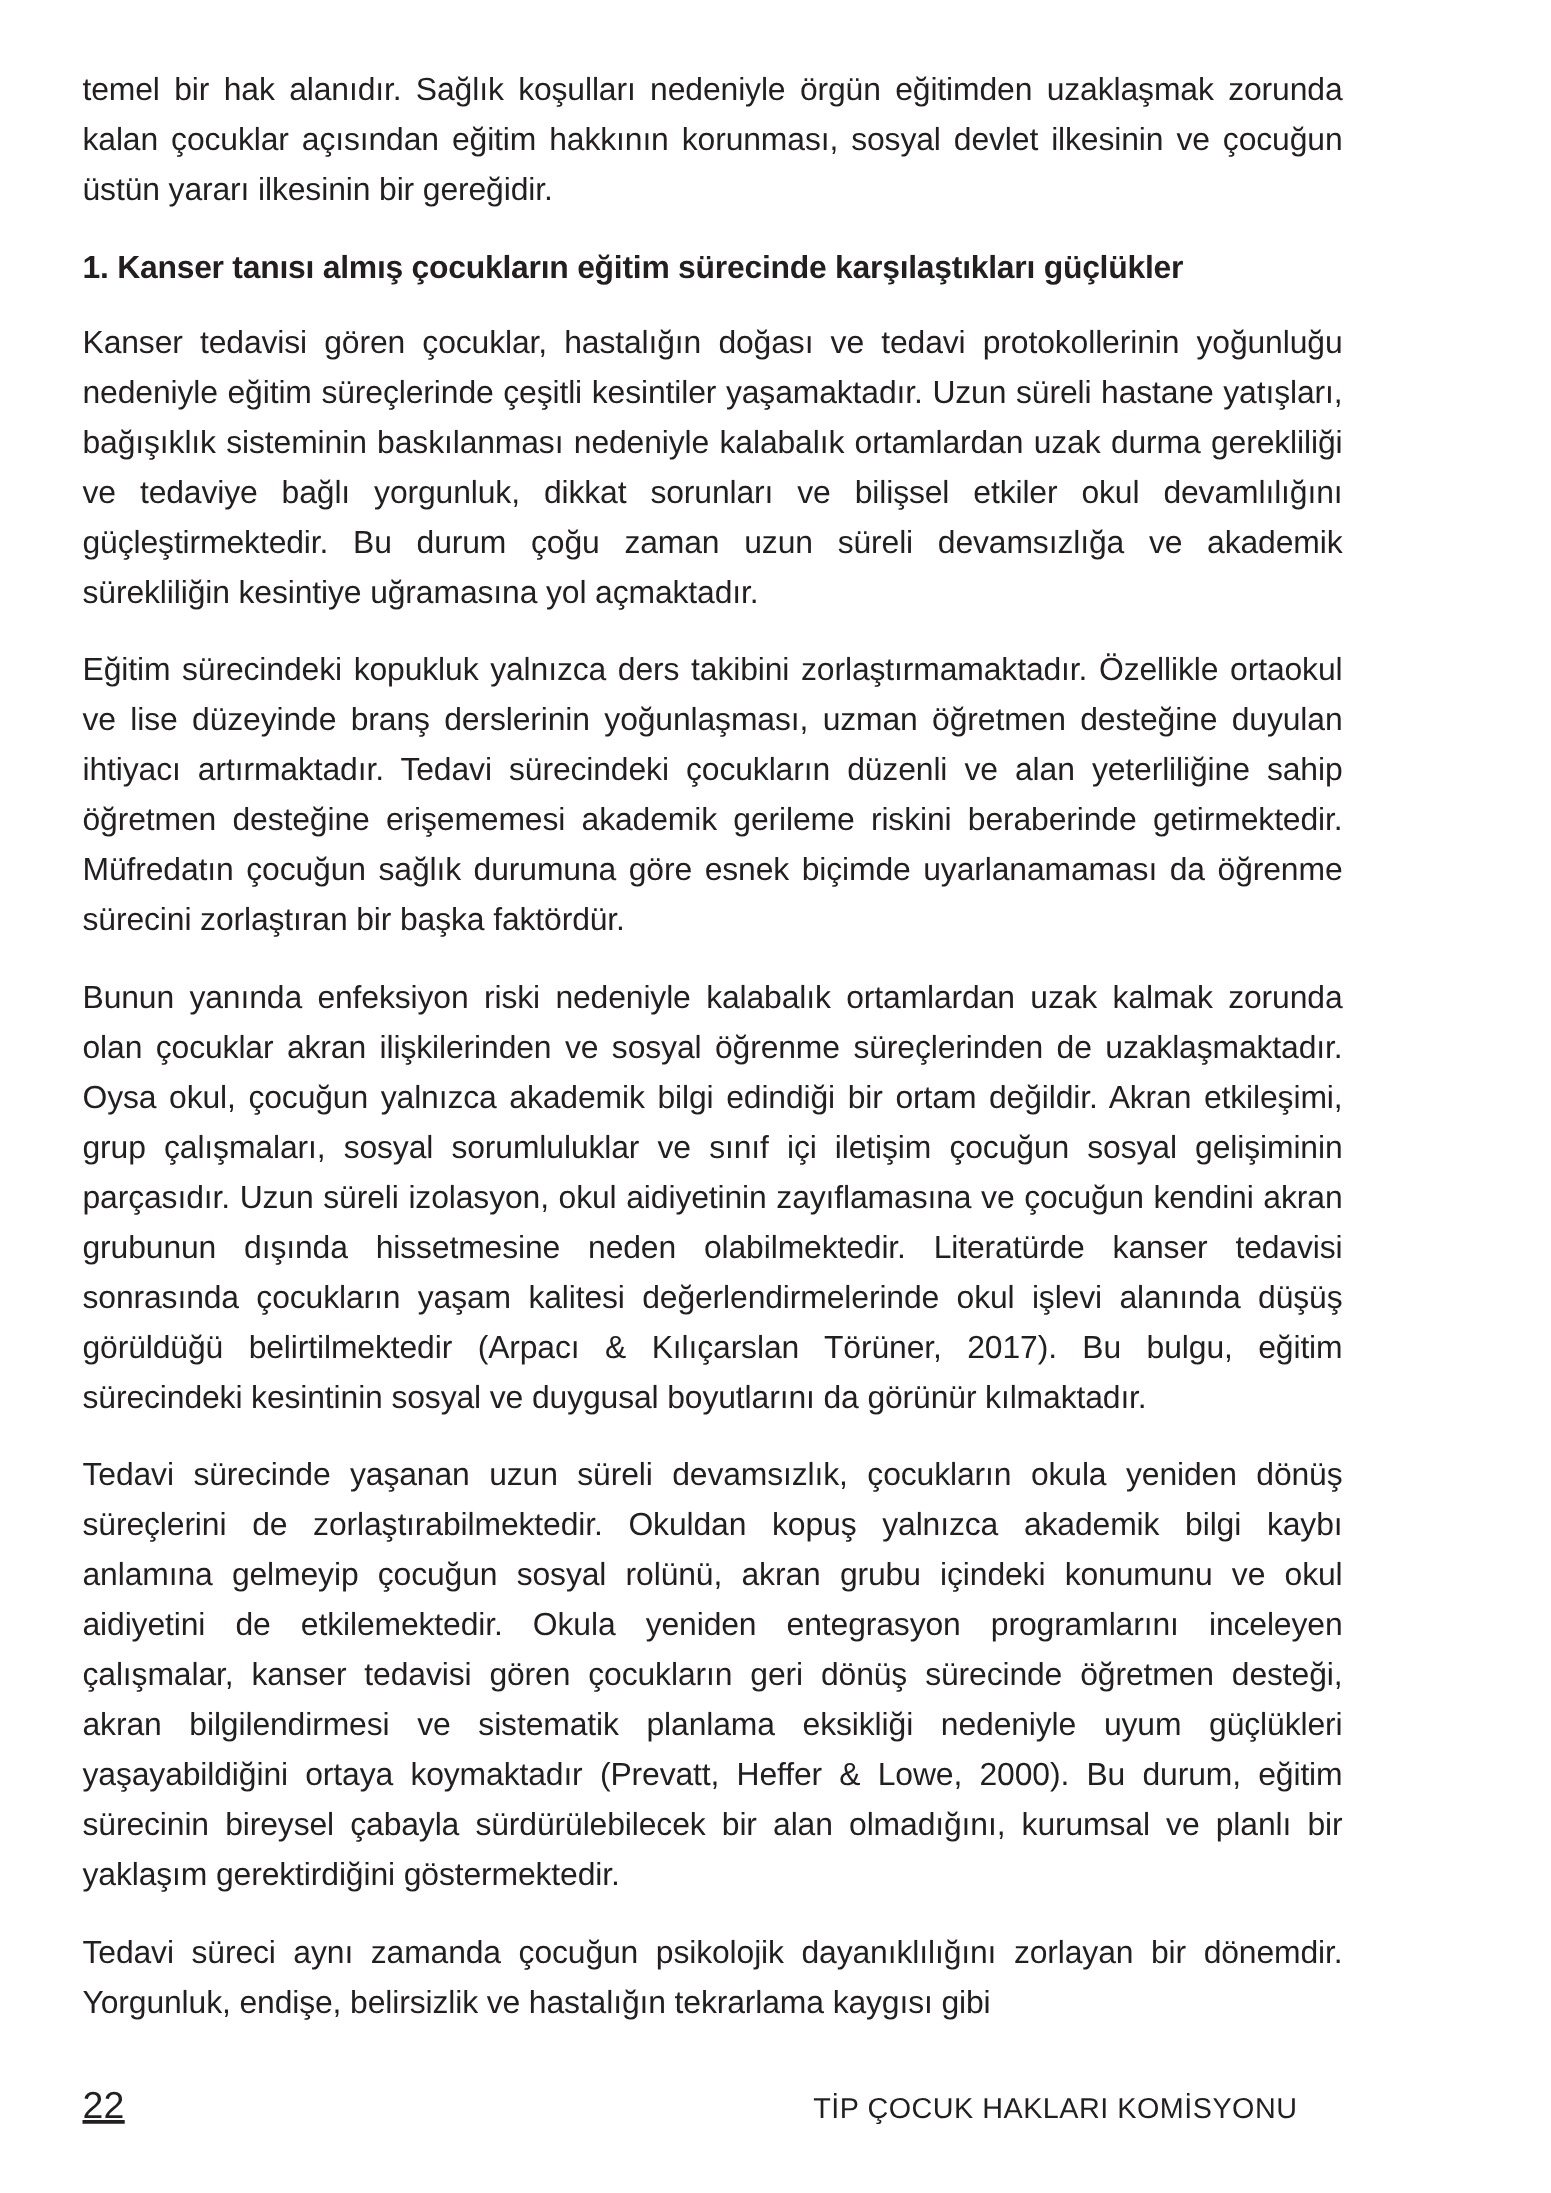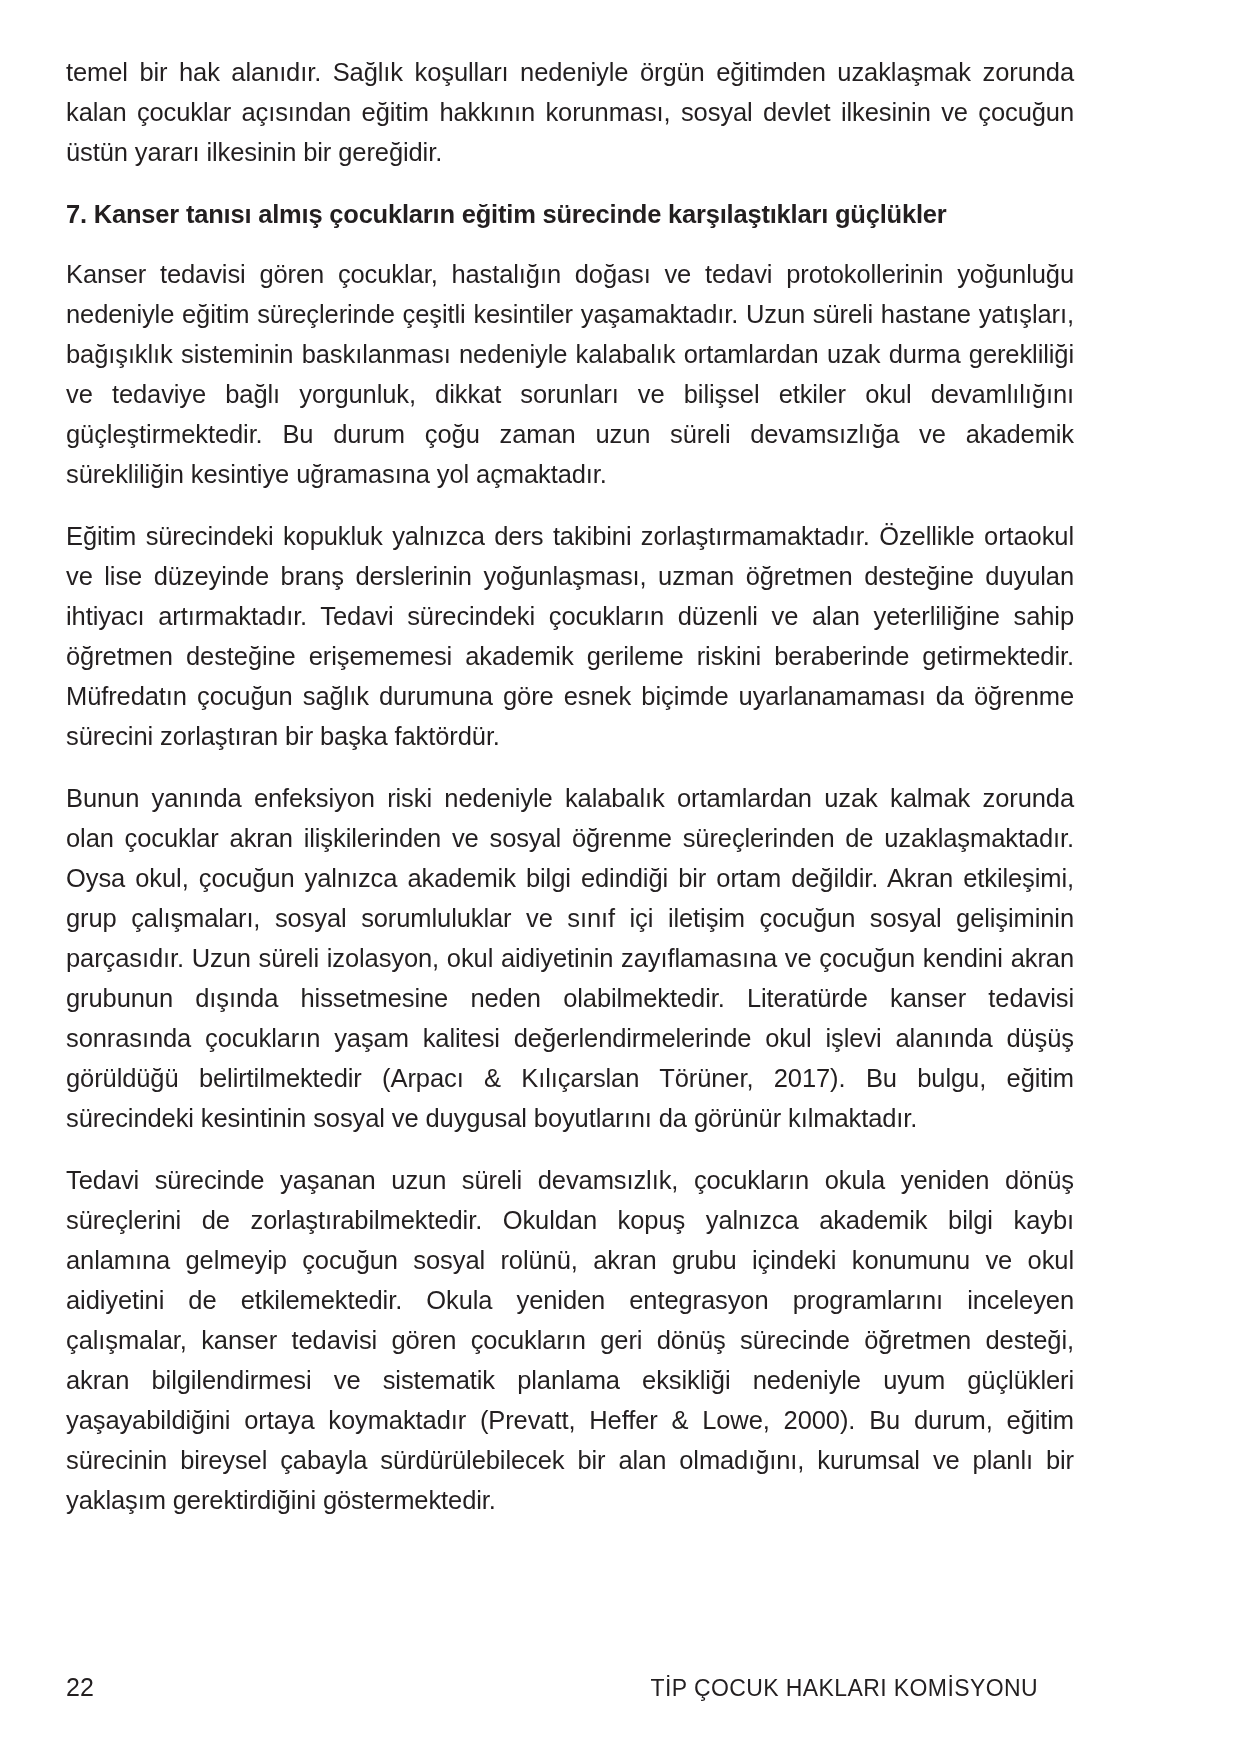--- a/index.html
+++ b/index.html
@@ -55,47 +55,49 @@
     bottom: 52px;
     display: flex;
     align-items: baseline;
     justify-content: space-between;
     font-size: 25px;
     color: #231f20;
     letter-spacing: 0.2px;
   }
 
   .footer .page-number {
-    font-size: 25px;
+    font-size: 30px;
+    text-decoration: underline;
   }
 
   .footer .footer-title {
     font-size: 23px;
     letter-spacing: 0.4px;
   }
 </style>
 </head>
 <body>
 
 <div class="page">
 
   <div class="content">
 
     <p class="body-text">temel bir hak alanıdır. Sağlık koşulları nedeniyle örgün eğitimden uzaklaşmak zorunda kalan çocuklar açısından eğitim hakkının korunması, sosyal devlet ilkesinin ve çocuğun üstün yararı ilkesinin bir gereğidir.</p>
 
-    <h2 class="section-heading">7. Kanser tanısı almış çocukların eğitim sürecinde karşılaştıkları güçlükler</h2>
+    <h2 class="section-heading">1. Kanser tanısı almış çocukların eğitim sürecinde karşılaştıkları güçlükler</h2>
 
     <p class="body-text">Kanser tedavisi gören çocuklar, hastalığın doğası ve tedavi protokollerinin yoğunluğu nedeniyle eğitim süreçlerinde çeşitli kesintiler yaşamaktadır. Uzun süreli hastane yatışları, bağışıklık sisteminin baskılanması nedeniyle kalabalık ortamlardan uzak durma gerekliliği ve tedaviye bağlı yorgunluk, dikkat sorunları ve bilişsel etkiler okul devamlılığını güçleştirmektedir. Bu durum çoğu zaman uzun süreli devamsızlığa ve akademik sürekliliğin kesintiye uğramasına yol açmaktadır.</p>
 
     <p class="body-text">Eğitim sürecindeki kopukluk yalnızca ders takibini zorlaştırmamaktadır. Özellikle ortaokul ve lise düzeyinde branş derslerinin yoğunlaşması, uzman öğretmen desteğine duyulan ihtiyacı artırmaktadır. Tedavi sürecindeki çocukların düzenli ve alan yeterliliğine sahip öğretmen desteğine erişememesi akademik gerileme riskini beraberinde getirmektedir. Müfredatın çocuğun sağlık durumuna göre esnek biçimde uyarlanamaması da öğrenme sürecini zorlaştıran bir başka faktördür.</p>
 
     <p class="body-text">Bunun yanında enfeksiyon riski nedeniyle kalabalık ortamlardan uzak kalmak zorunda olan çocuklar akran ilişkilerinden ve sosyal öğrenme süreçlerinden de uzaklaşmaktadır. Oysa okul, çocuğun yalnızca akademik bilgi edindiği bir ortam değildir. Akran etkileşimi, grup çalışmaları, sosyal sorumluluklar ve sınıf içi iletişim çocuğun sosyal gelişiminin parçasıdır. Uzun süreli izolasyon, okul aidiyetinin zayıflamasına ve çocuğun kendini akran grubunun dışında hissetmesine neden olabilmektedir. Literatürde kanser tedavisi sonrasında çocukların yaşam kalitesi değerlendirmelerinde okul işlevi alanında düşüş görüldüğü belirtilmektedir (Arpacı &amp; Kılıçarslan Törüner, 2017). Bu bulgu, eğitim sürecindeki kesintinin sosyal ve duygusal boyutlarını da görünür kılmaktadır.</p>
 
     <p class="body-text">Tedavi sürecinde yaşanan uzun süreli devamsızlık, çocukların okula yeniden dönüş süreçlerini de zorlaştırabilmektedir. Okuldan kopuş yalnızca akademik bilgi kaybı anlamına gelmeyip çocuğun sosyal rolünü, akran grubu içindeki konumunu ve okul aidiyetini de etkilemektedir. Okula yeniden entegrasyon programlarını inceleyen çalışmalar, kanser tedavisi gören çocukların geri dönüş sürecinde öğretmen desteği, akran bilgilendirmesi ve sistematik planlama eksikliği nedeniyle uyum güçlükleri yaşayabildiğini ortaya koymaktadır (Prevatt, Heffer &amp; Lowe, 2000). Bu durum, eğitim sürecinin bireysel çabayla sürdürülebilecek bir alan olmadığını, kurumsal ve planlı bir yaklaşım gerektirdiğini göstermektedir.</p>
 
+    <p class="body-text">Tedavi süreci aynı zamanda çocuğun psikolojik dayanıklılığını zorlayan bir dönemdir. Yorgunluk, endişe, belirsizlik ve hastalığın tekrarlama kaygısı gibi</p>
 
   </div>
 
   <div class="footer">
     <span class="page-number">22</span>
     <span class="footer-title">TİP ÇOCUK HAKLARI KOMİSYONU</span>
   </div>
 
 </div>
 

